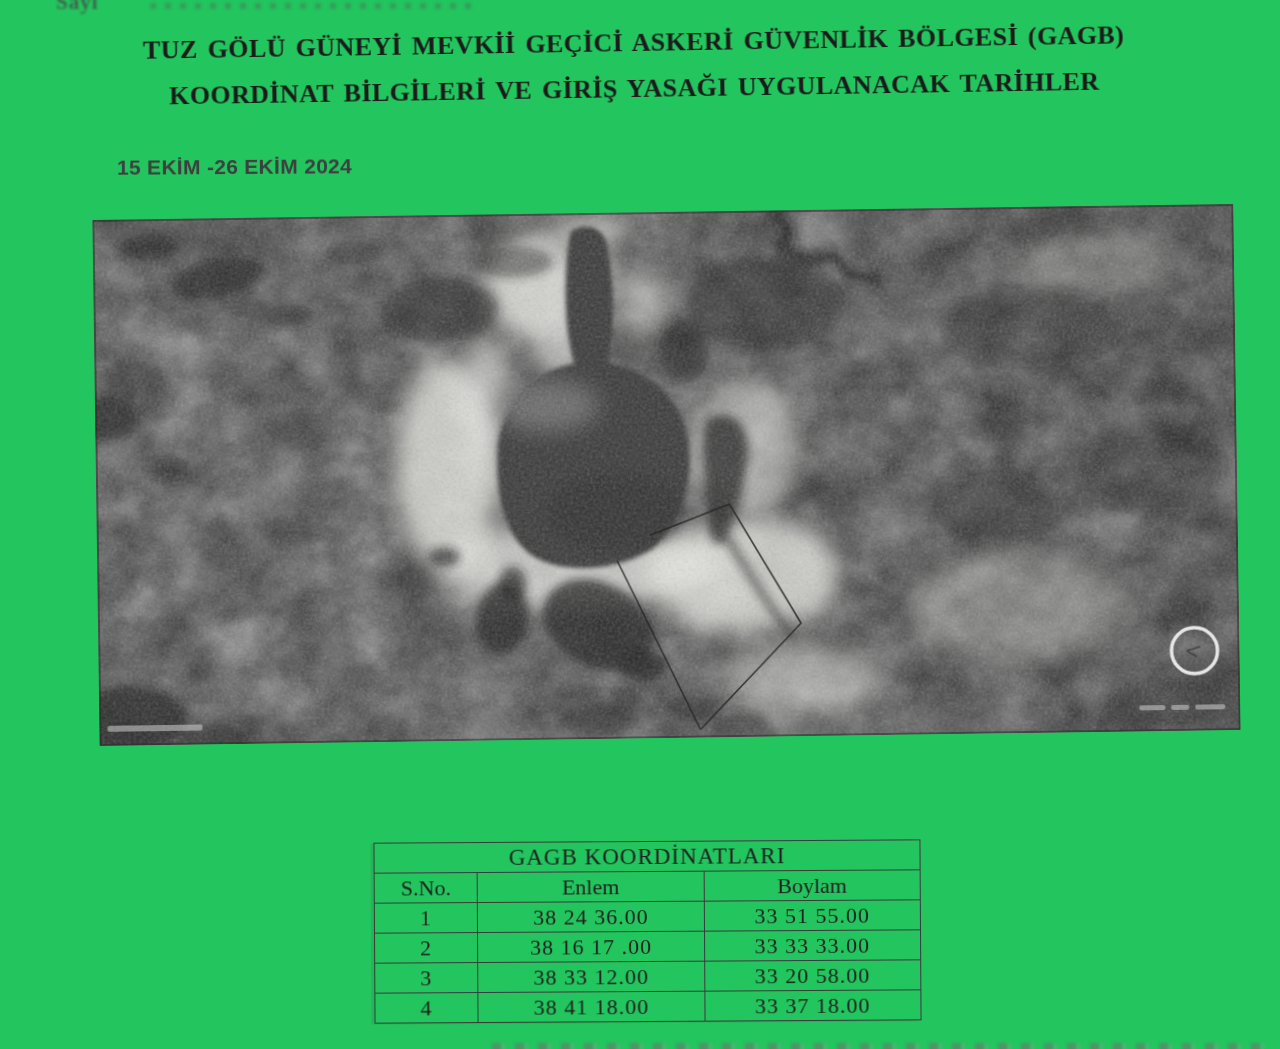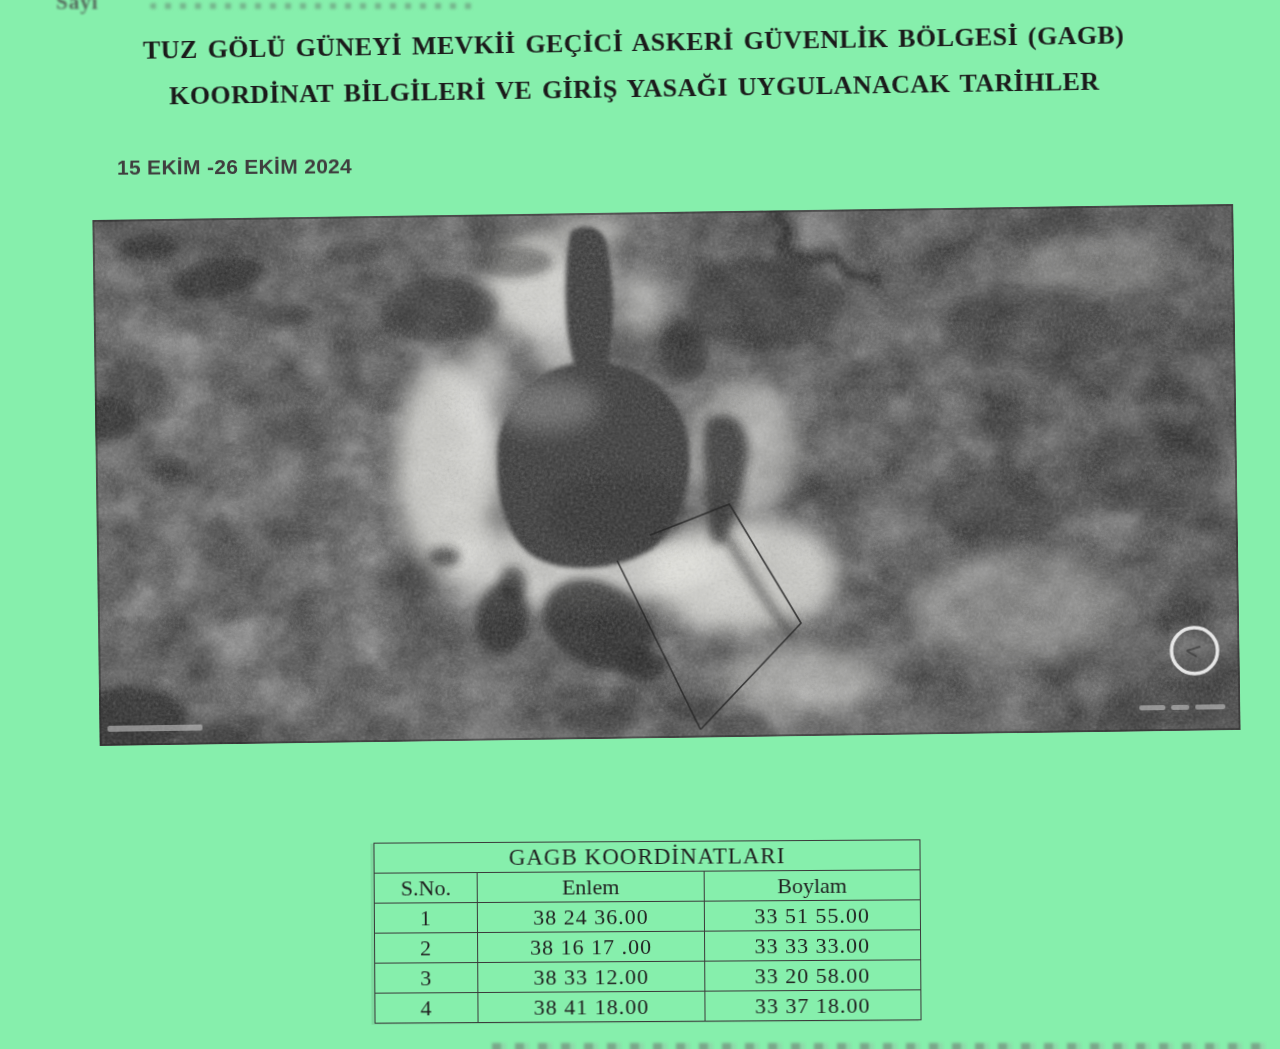--- a/index.html
+++ b/index.html
@@ -1,20 +1,20 @@
 <!DOCTYPE html>
 <html><head>
 <meta charset="utf-8">
 <style>
   html,body{margin:0;padding:0;}
   body{
     width:1280px;height:1049px;position:relative;overflow:hidden;
     background:#fdfdfc;font-family:"Liberation Serif", serif;
   }
-  .page{position:absolute;inset:0;background:#86efac;}
+  .page{position:absolute;inset:0;background:#22c55e;}
 
   
   .top-fragment{
     position:absolute;left:56px;top:-10px;font-size:21px;font-weight:bold;color:#4a4a4a;
     filter:blur(1.3px);opacity:.8;letter-spacing:1px;
   }
   .top-dots{
     position:absolute;left:150px;top:3px;width:330px;height:6px;border-radius:3px;
     background:repeating-linear-gradient(90deg,rgba(90,90,90,.38) 0 6px,transparent 6px 15px);
     filter:blur(1.4px);

